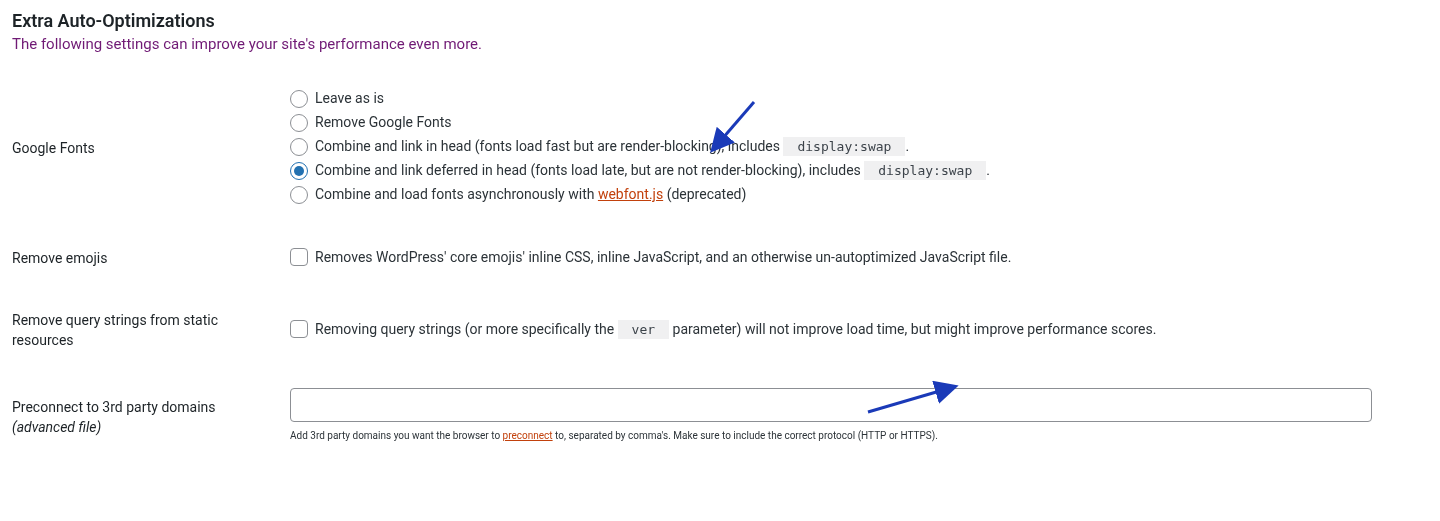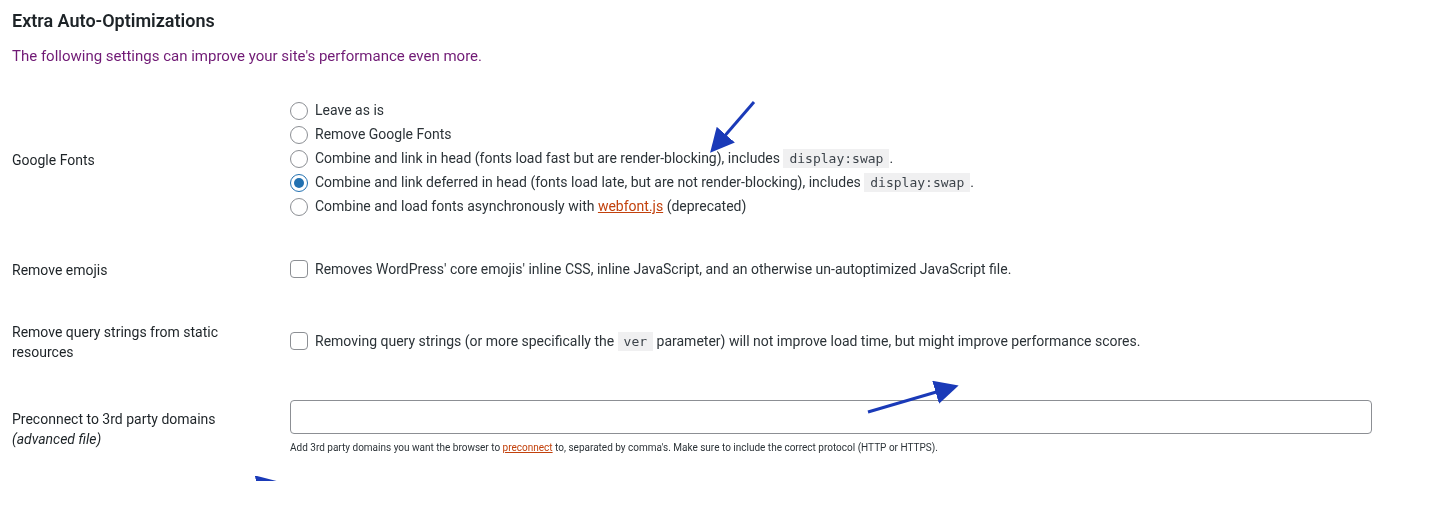--- a/index.html
+++ b/index.html
@@ -13,21 +13,21 @@
       color: #1d2327;
       background: #fff;
       padding: 10px 12px;
       position: relative;
       width: 1440px;
     }
     h2.section-title {
       font-size: 18px;
       font-weight: 600;
       color: #1d2327;
-      margin-bottom: 16px;
+      margin-bottom: 4px;
     }
     p.section-desc {
       font-size: 15px;
       color: #701a75;
       margin-bottom: 24px;
     }
     .form-row {
       display: flex;
       align-items: center;
       padding: 10px 0 16px 0;
@@ -103,21 +103,21 @@
       flex-shrink: 0;
     }
     .check-label {
       font-size: 14px;
       color: #2c3338;
     }
     code {
       font-family: Consolas, Monaco, monospace;
       font-size: 13px;
       background: #f0f0f1;
-      padding: 2px 6px;
+      padding: 2px 14px;
       color: #3c434a;
     }
     a {
       color: #c2410c;
       text-decoration: underline;
     }
     .text-input {
       width: 1082px;
       height: 34px;
       border: 1px solid #8c8f94;

